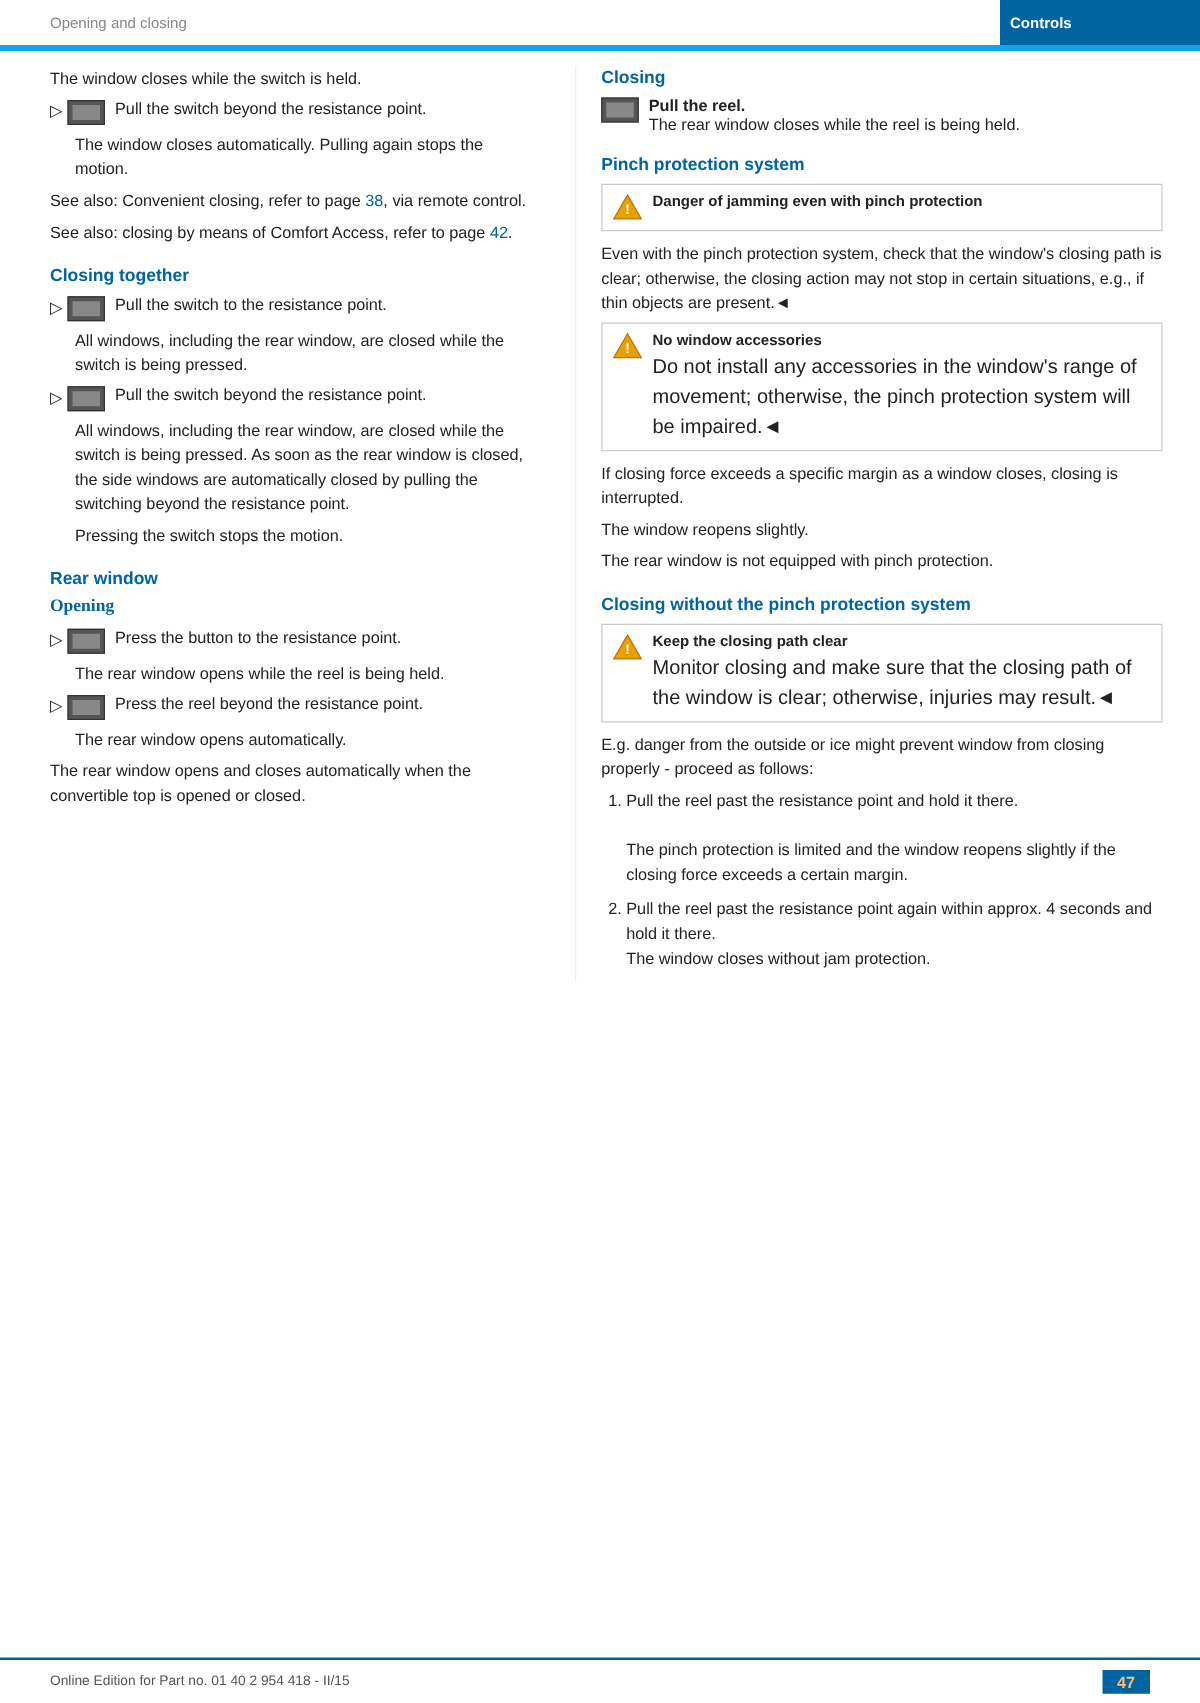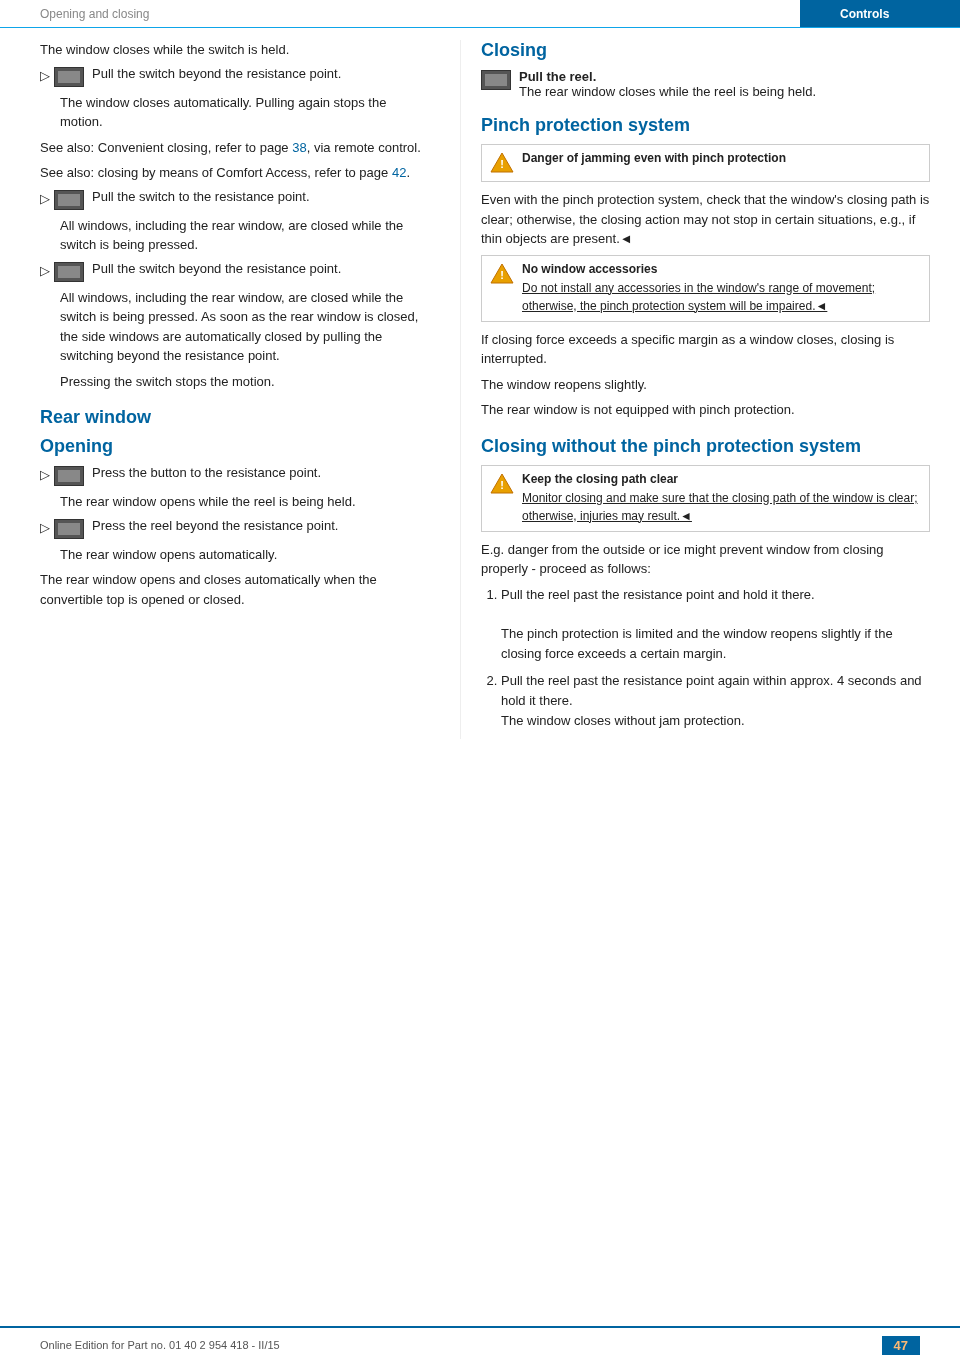--- a/index.html
+++ b/index.html
@@ -11,37 +11,37 @@
       width: 960px;
       min-height: 1362px;
       position: relative;
     }
 
     
     .header {
       display: flex;
       justify-content: flex-end;
       align-items: center;
-      height: 28px;
-      border-bottom: 1px solid #0ea5e9;
+      height: 41px;
+      border-bottom: 5px solid #0ea5e9;
     }
     .header-left {
       flex: 1;
       display: flex;
       align-items: center;
       padding-left: 40px;
       color: #888;
       font-size: 12px;
     }
     .header-right {
       background: #0064a0;
       color: #fff;
       font-size: 12px;
       font-weight: bold;
-      padding: 0 40px;
+      padding: 0 8px;
       height: 100%;
       display: flex;
       align-items: center;
       min-width: 160px;
       text-align: center;
     }
 
     
     .content {
       display: flex;
@@ -55,21 +55,21 @@
     }
     .col-right {
       flex: 1;
       padding: 0 30px 0 20px;
       border-left: 1px solid #eee;
     }
 
     
     .section-title {
       color: #0064a0;
-      font-size: 18px;
+      font-size: 14px;
       font-weight: bold;
       margin-bottom: 8px;
       margin-top: 16px;
     }
     .section-title:first-child {
       margin-top: 0;
     }
 
     p {
       margin-bottom: 6px;
@@ -136,23 +136,22 @@
     }
     .warning-content {
       flex: 1;
     }
     .warning-title {
       font-weight: bold;
       font-size: 12px;
       margin-bottom: 3px;
     }
     .warning-text {
-      font-size: 12px;
+      font-size: 16px;
       line-height: 1.5;
-      text-decoration: underline;
     }
 
     
     ol {
       padding-left: 20px;
       margin-top: 6px;
     }
     ol li {
       margin-bottom: 8px;
       line-height: 1.5;
@@ -214,39 +213,40 @@
     </div>
     <p class="indent">The window closes automatically. Pulling again stops the motion.</p>
 
     <p>
       <span>See also: Convenient closing, refer to page </span><a class="link-blue">38</a><span>, via remote control.</span>
     </p>
     <p>
       <span>See also: closing by means of Comfort Access, refer to page </span><a class="link-blue">42</a><span>.</span>
     </p>
 
+    <div class="section-title">Closing together</div>
 
     <div class="instr-row">
       <span class="instr-bullet">▷</span>
       <span class="instr-icon"></span>
       <span class="instr-text">Pull the switch to the resistance point.</span>
     </div>
     <p class="indent">All windows, including the rear window, are closed while the switch is being pressed.</p>
 
     <div class="instr-row">
       <span class="instr-bullet">▷</span>
       <span class="instr-icon"></span>
       <span class="instr-text">Pull the switch beyond the resistance point.</span>
     </div>
     <p class="indent">All windows, including the rear window, are closed while the switch is being pressed. As soon as the rear window is closed, the side windows are automatically closed by pulling the switching beyond the resistance point.</p>
     <p class="indent">Pressing the switch stops the motion.</p>
 
     <div class="section-title">Rear window</div>
 
-    <div class="section-title" style="margin-top:4px;">Opening</div>
+    <div class="section-title" style="margin-top:4px;font-family:Liberation Serif, serif;">Opening</div>
 
     <div class="instr-row">
       <span class="instr-bullet">▷</span>
       <span class="instr-icon"></span>
       <span class="instr-text">Press the button to the resistance point.</span>
     </div>
     <p class="indent">The rear window opens while the reel is being held.</p>
 
     <div class="instr-row">
       <span class="instr-bullet">▷</span>

